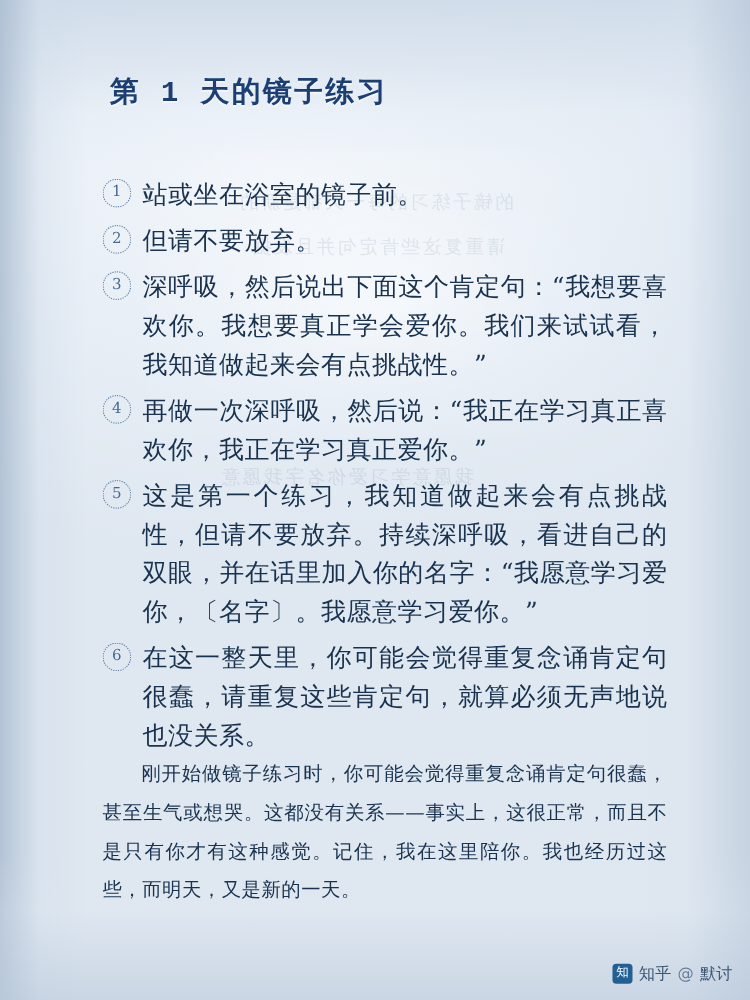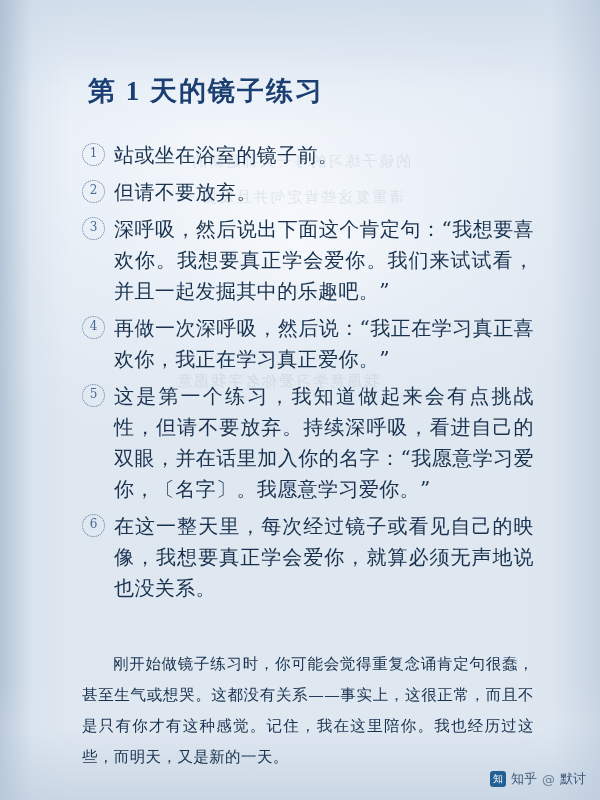--- a/index.html
+++ b/index.html
@@ -60,27 +60,26 @@
     letter-spacing: 2px;
     transform: scaleX(-1);
     pointer-events: none;
     white-space: nowrap;
   }
 
   .title {
     position: absolute;
     left: 88px;
     top: 58px;
-    font-size: 27px;
+    font-size: 23px;
     font-weight: bold;
     letter-spacing: 2px;
     color: #1b3f73;
-    font-family: Liberation Serif, serif;
+    font-family: Liberation Mono, monospace;
     text-shadow: 0 1px 0 rgba(255,255,255,0.5);
-    margin-top: 15px;
   }
 
   .steps {
     position: absolute;
     left: 82px;
     top: 140px;
     width: 452px;
   }
   .step {
     position: relative;
@@ -109,21 +108,21 @@
     line-height: 31px;
     color: #18324f;
     letter-spacing: 0.4px;
     text-align: justify;
     font-family: "DejaVu Serif", serif;
   }
 
   .paras {
     position: absolute;
     left: 82px;
-    top: 649px;
+    top: 604px;
     width: 452px;
   }
   .para {
     font-size: 15.5px;
     line-height: 31px;
     color: #18324f;
     letter-spacing: 0.4px;
     text-align: justify;
     text-indent: 2em;
     font-family: "DejaVu Serif", serif;
@@ -180,36 +179,36 @@
       <div class="step-text">站或坐在浴室的镜子前。</div>
     </div>
 
     <div class="step">
       <div class="num">2</div>
       <div class="step-text">但请不要放弃。</div>
     </div>
 
     <div class="step">
       <div class="num">3</div>
-      <div class="step-text">深呼吸，然后说出下面这个肯定句：“我想要喜欢你。我想要真正学会爱你。我们来试试看，并且一起发掘其中的乐趣吧。”</div>
+      <div class="step-text">深呼吸，然后说出下面这个肯定句：“我想要喜欢你。我想要真正学会爱你。我们来试试看，我知道做起来会有点挑战性。”</div>
     </div>
 
     <div class="step">
       <div class="num">4</div>
       <div class="step-text">再做一次深呼吸，然后说：“我正在学习真正喜欢你，我正在学习真正爱你。”</div>
     </div>
 
     <div class="step">
       <div class="num">5</div>
       <div class="step-text">这是第一个练习，我知道做起来会有点挑战性，但请不要放弃。持续深呼吸，看进自己的双眼，并在话里加入你的名字：“我愿意学习爱你，〔名字〕。我愿意学习爱你。”</div>
     </div>
 
     <div class="step">
       <div class="num">6</div>
-      <div class="step-text">在这一整天里，每次经过镜子或看见自己的映像，我想要真正学会爱你，就算必须无声地说也没关系。</div>
+      <div class="step-text">在这一整天里，你可能会觉得重复念诵肯定句很蠢，请重复这些肯定句，就算必须无声地说也没关系。</div>
     </div>
 
   </div>
 
   <div class="paras">
     <div class="para">刚开始做镜子练习时，你可能会觉得重复念诵肯定句很蠢，甚至生气或想哭。这都没有关系——事实上，这很正常，而且不是只有你才有这种感觉。记住，我在这里陪你。我也经历过这些，而明天，又是新的一天。</div>
   </div>
 
   <div class="watermark">
     <span class="wm-logo">知</span>

